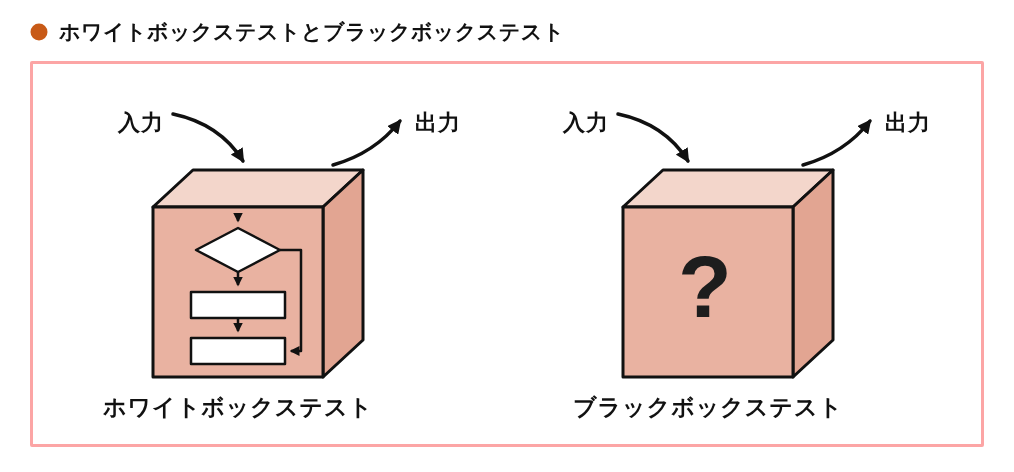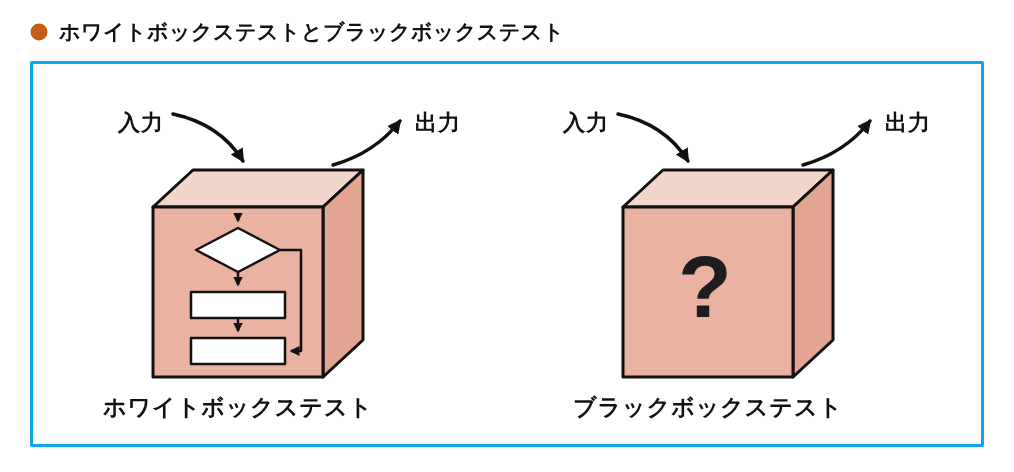--- a/index.html
+++ b/index.html
@@ -28,21 +28,21 @@
     font-size: 21px;
     font-weight: bold;
     color: #111111;
     letter-spacing: 0.5px;
     white-space: nowrap;
   }
   .panel {
     margin-top: 12px;
     width: 954px;
     height: 386px;
-    border: 3px solid #0ea5e9;
+    border: 3px solid #fca5a5;
     border-radius: 2px;
     background: #ffffff;
   }
   .panel svg { display: block; width: 100%; height: 100%; }
 
   .edge  { stroke: #111111; stroke-width: 3; stroke-linejoin: round; }
   .flow-shape { fill: #ffffff; stroke: #111111; stroke-width: 2.5; stroke-linejoin: round; }
   .flow-line  { fill: none; stroke: #111111; stroke-width: 2.5; stroke-linejoin: round; }
   .io-arrow   { fill: none; stroke: #111111; stroke-width: 3.5; stroke-linecap: round; }
   .io-label   { font-size: 22px; font-weight: bold; fill: #111111; letter-spacing: 1px; }

